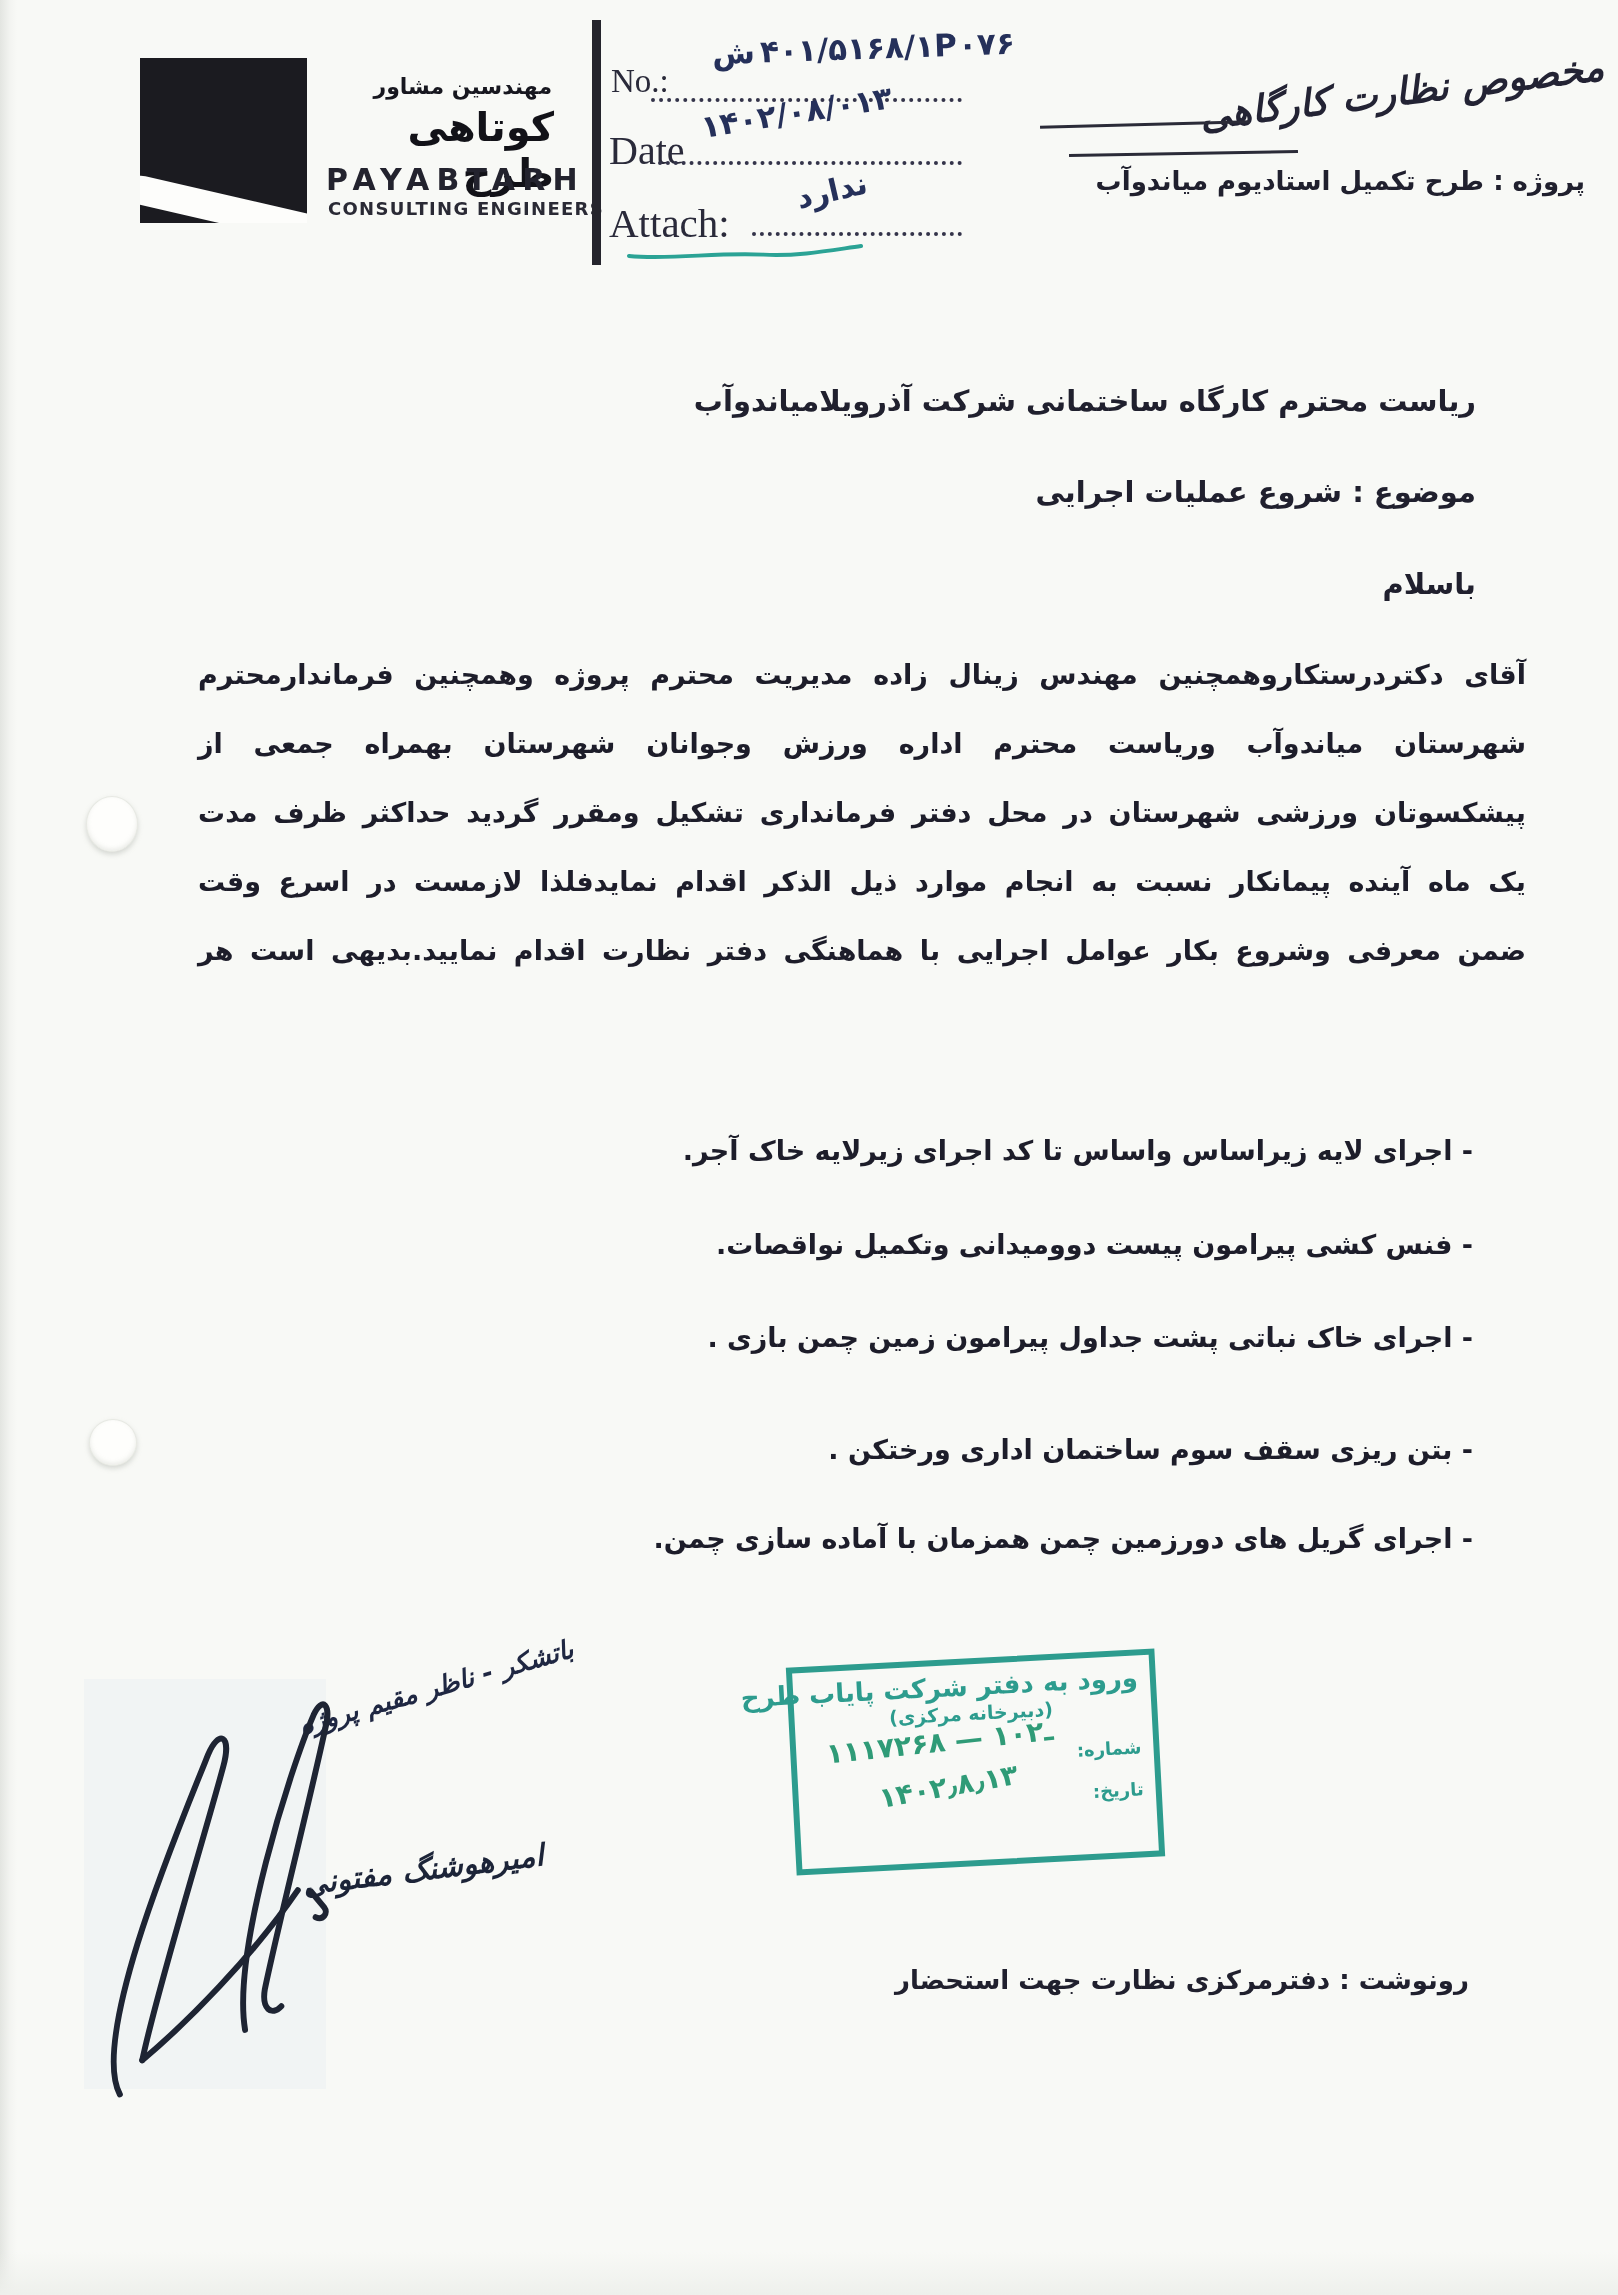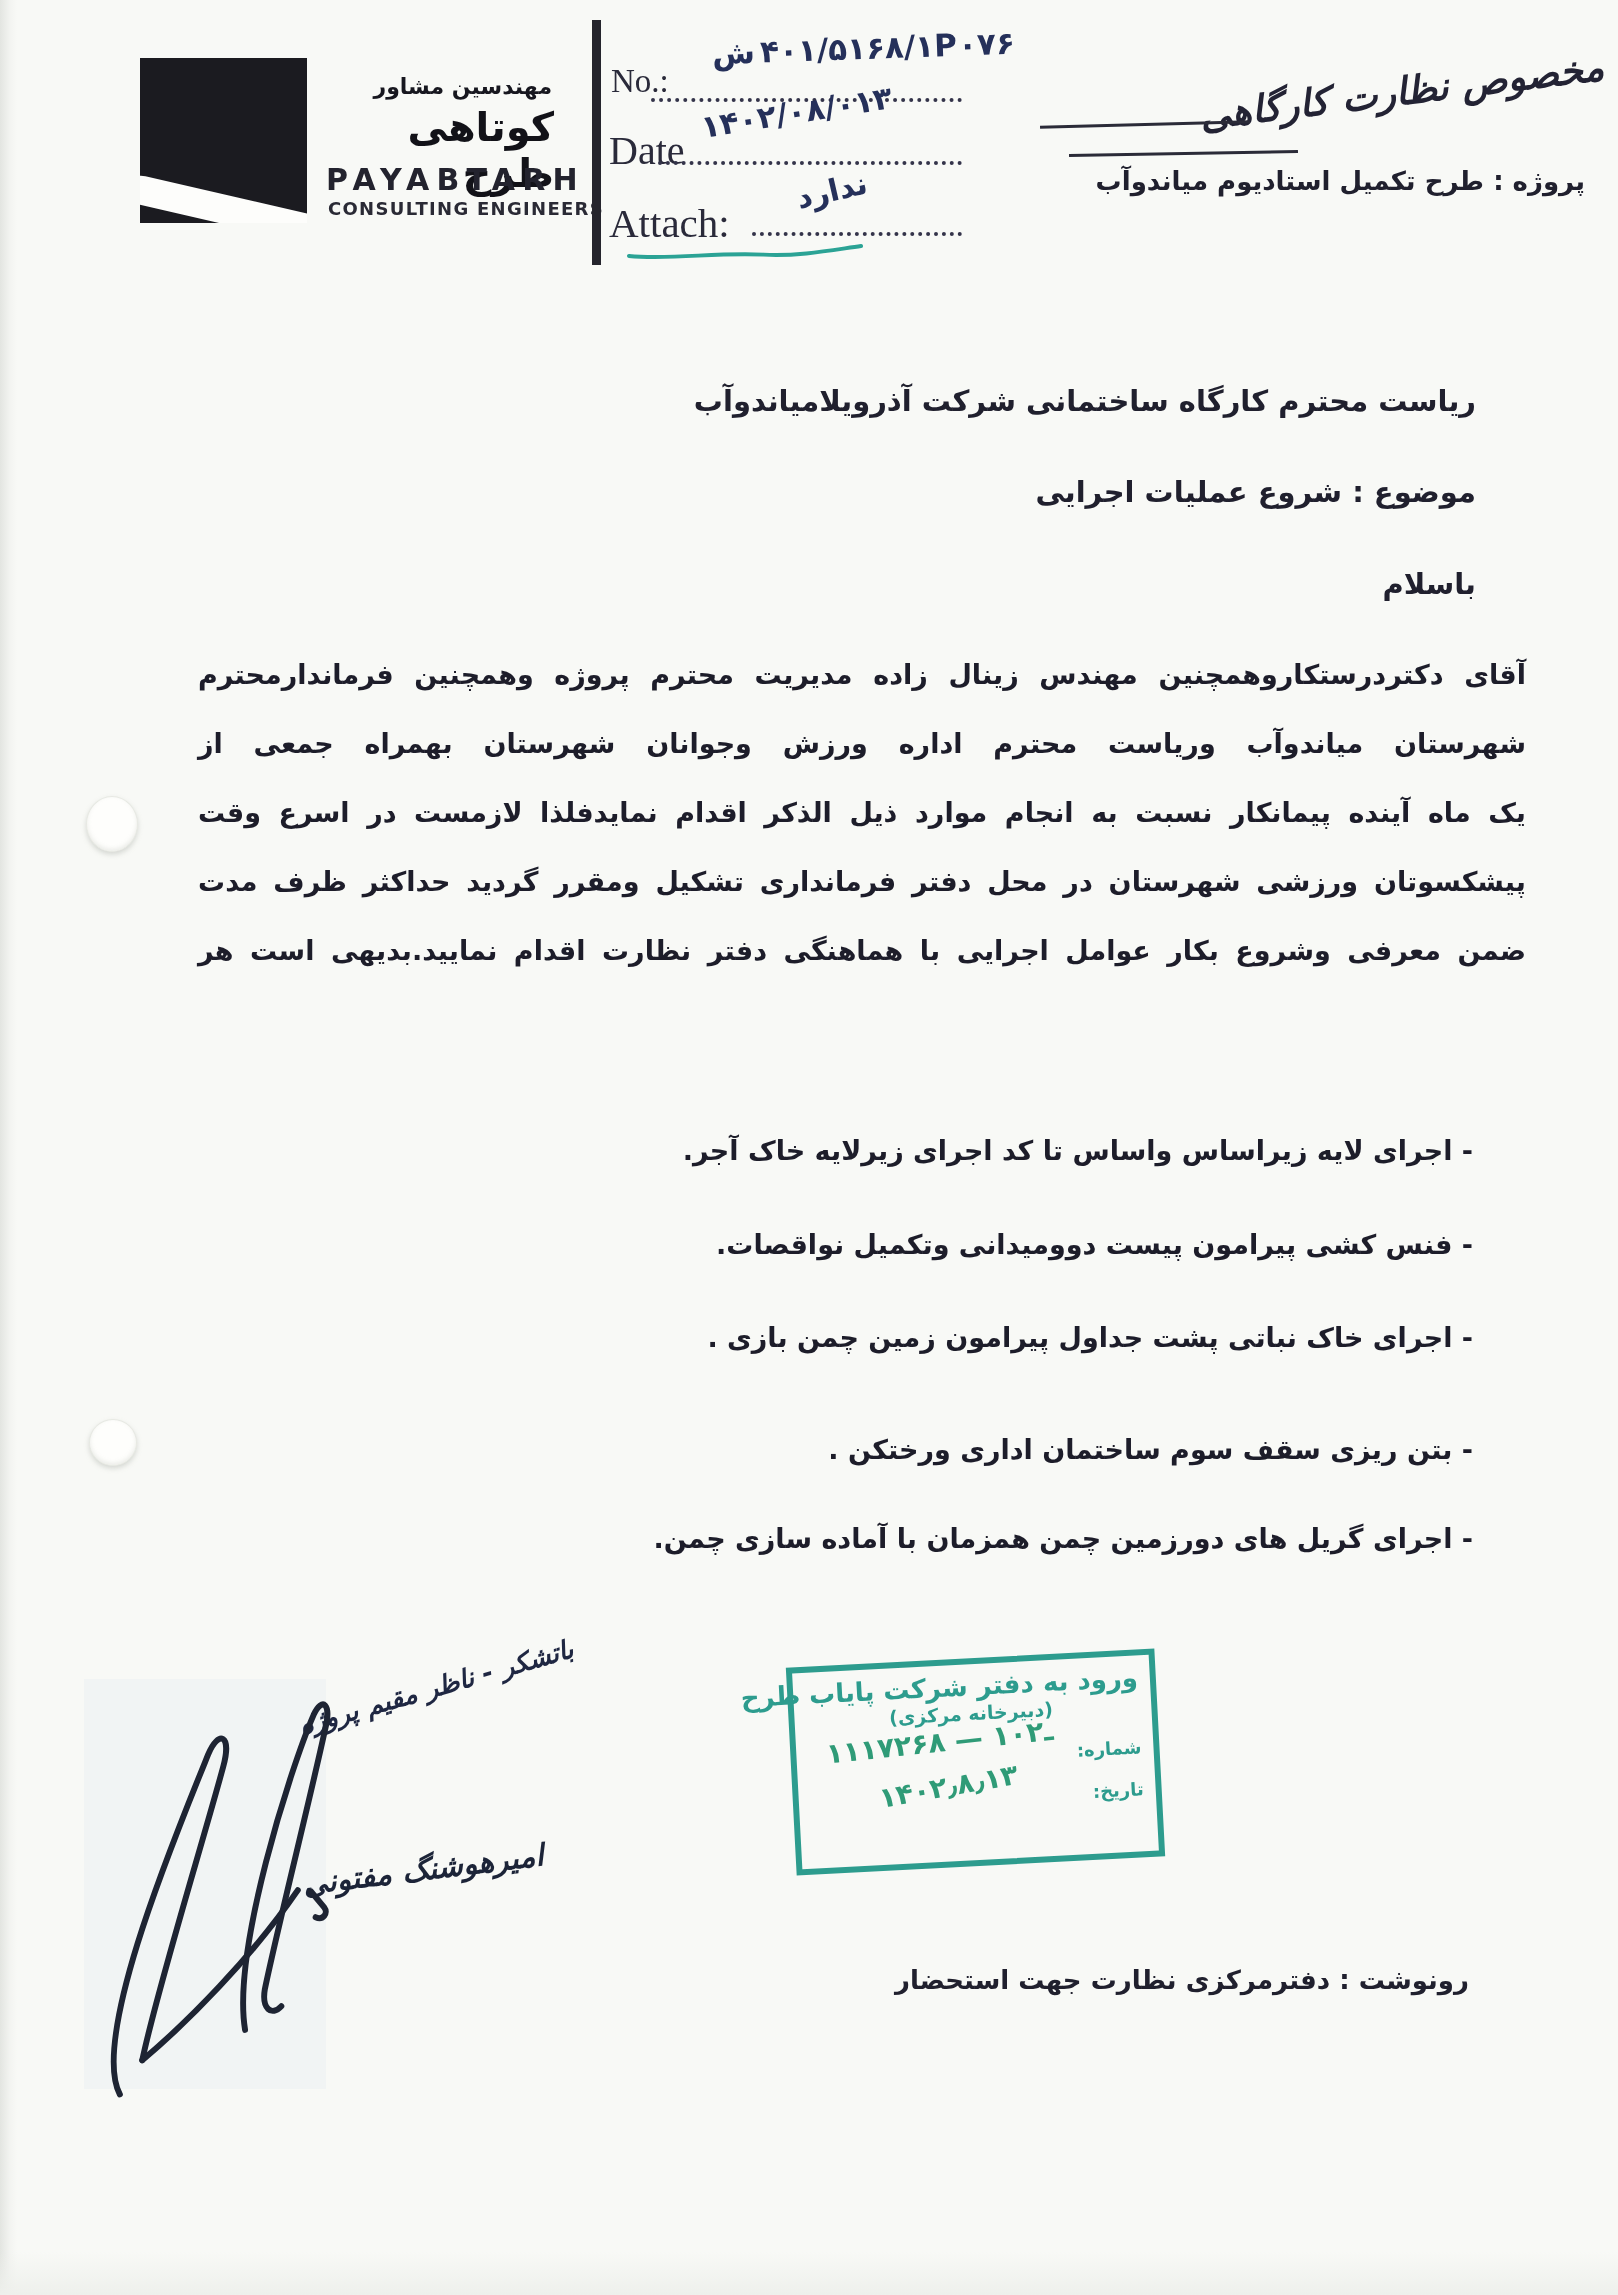--- a/index.html
+++ b/index.html
@@ -128,22 +128,22 @@
 <div class="abs hd-u2"></div>
 <div class="abs fa hd-project">پروژه : طرح تکمیل استادیوم میاندوآب</div>
 
 <div class="abs fa to-line">ریاست محترم کارگاه ساختمانی شرکت آذرویلامیاندوآب</div>
 <div class="abs fa subject-line">موضوع : شروع عملیات اجرایی</div>
 <div class="abs fa greeting-line">باسلام</div>
 
 <div class="abs para">
   <div class="pline">آقای دکتردرستکاروهمچنین مهندس زینال زاده مدیریت محترم پروژه وهمچنین فرماندارمحترم</div>
   <div class="pline">شهرستان میاندوآب وریاست محترم اداره ورزش وجوانان شهرستان بهمراه جمعی از</div>
+  <div class="pline">پیشکسوتان ورزشی شهرستان در محل دفتر فرمانداری تشکیل ومقرر گردید حداکثر ظرف مدت</div>
   <div class="pline">یک ماه آینده پیمانکار نسبت به انجام موارد ذیل الذکر اقدام نمایدفلذا لازمست در اسرع وقت</div>
-  <div class="pline">پیشکسوتان ورزشی شهرستان در محل دفتر فرمانداری تشکیل ومقرر گردید حداکثر ظرف مدت</div>
   <div class="pline">ضمن معرفی وشروع بکار عوامل اجرایی با هماهنگی دفتر نظارت اقدام نمایید.بدیهی است هر</div>
 </div>
 
 <div class="abs fa bullet b1">- اجرای لایه زیراساس واساس تا کد اجرای زیرلایه خاک آجر.</div>
 <div class="abs fa bullet b2">- فنس کشی پیرامون پیست دوومیدانی وتکمیل نواقصات.</div>
 <div class="abs fa bullet b3">- اجرای خاک نباتی پشت جداول پیرامون زمین چمن بازی .</div>
 <div class="abs fa bullet b4">- بتن ریزی سقف سوم ساختمان اداری ورختکن .</div>
 <div class="abs fa bullet b5">- اجرای گریل های دورزمین چمن همزمان با آماده سازی چمن.</div>
 
 <div class="abs sig-noise"></div>

